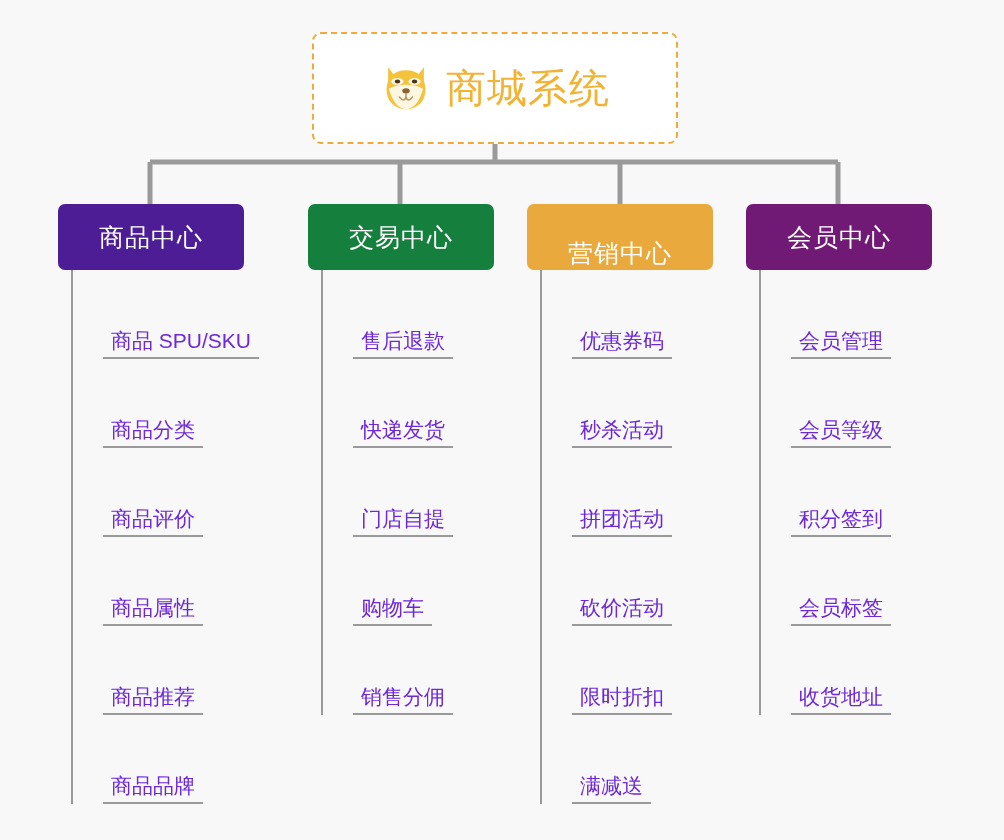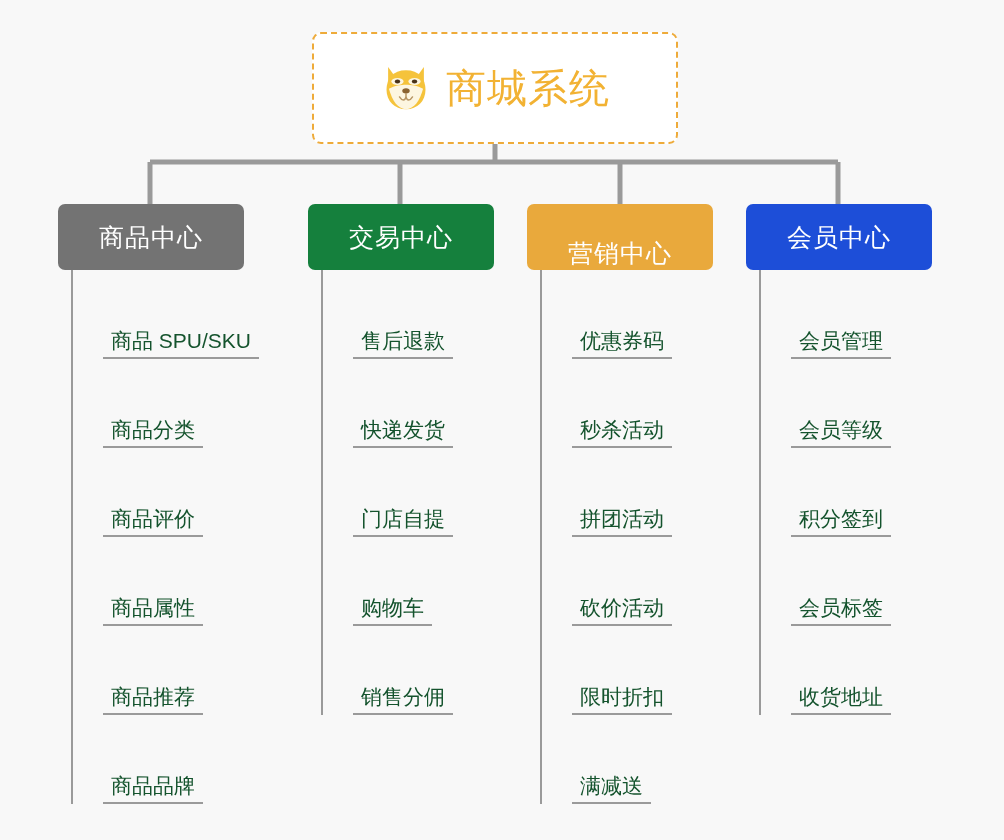--- a/index.html
+++ b/index.html
@@ -94,21 +94,21 @@
   }
   .leaf-inner {
     display: inline-block;
     margin-left: 30px;
     padding: 0 8px 5px 8px;
     border-bottom: 2px solid #9a9a9a;
     white-space: nowrap;
   }
   .leaf-label {
     font-size: 21px;
-    color: #14532d;
+    color: #6d28d9;
     line-height: 1.1;
     white-space: nowrap;
   }
 </style>
 </head>
 <body>
 
 <div id="mindmap">
 
   <div class="root-node">
@@ -134,21 +134,21 @@
 
     <line x1="150" y1="162" x2="838" y2="162" stroke="#9a9a9a" stroke-width="5"></line>
 
     <line x1="150" y1="162" x2="150" y2="206" stroke="#9a9a9a" stroke-width="5"></line>
     <line x1="400" y1="162" x2="400" y2="206" stroke="#9a9a9a" stroke-width="5"></line>
     <line x1="620" y1="162" x2="620" y2="206" stroke="#9a9a9a" stroke-width="5"></line>
     <line x1="838" y1="162" x2="838" y2="206" stroke="#9a9a9a" stroke-width="5"></line>
   </svg>
 
   <div class="column" id="col-0" style="left:58px;width:186px;">
-    <div class="col-head" style="background: #737373;">
+    <div class="col-head" style="background: #4c1d95;">
       <span>商品中心</span>
     </div>
     <div class="col-body">
       <div class="leaf">
           <span class="leaf-inner"><span class="leaf-label">商品 SPU/SKU</span></span>
         </div>
       <div class="leaf">
           <span class="leaf-inner"><span class="leaf-label">商品分类</span></span>
         </div>
       <div class="leaf">
@@ -209,21 +209,21 @@
       <div class="leaf">
           <span class="leaf-inner"><span class="leaf-label">限时折扣</span></span>
         </div>
       <div class="leaf">
           <span class="leaf-inner"><span class="leaf-label">满减送</span></span>
         </div>
     </div>
   </div>
 
   <div class="column" id="col-3" style="left:746px;width:186px;">
-    <div class="col-head" style="background: #1d4ed8;">
+    <div class="col-head" style="background: #701a75;">
       <span>会员中心</span>
     </div>
     <div class="col-body">
       <div class="leaf">
           <span class="leaf-inner"><span class="leaf-label">会员管理</span></span>
         </div>
       <div class="leaf">
           <span class="leaf-inner"><span class="leaf-label">会员等级</span></span>
         </div>
       <div class="leaf">

